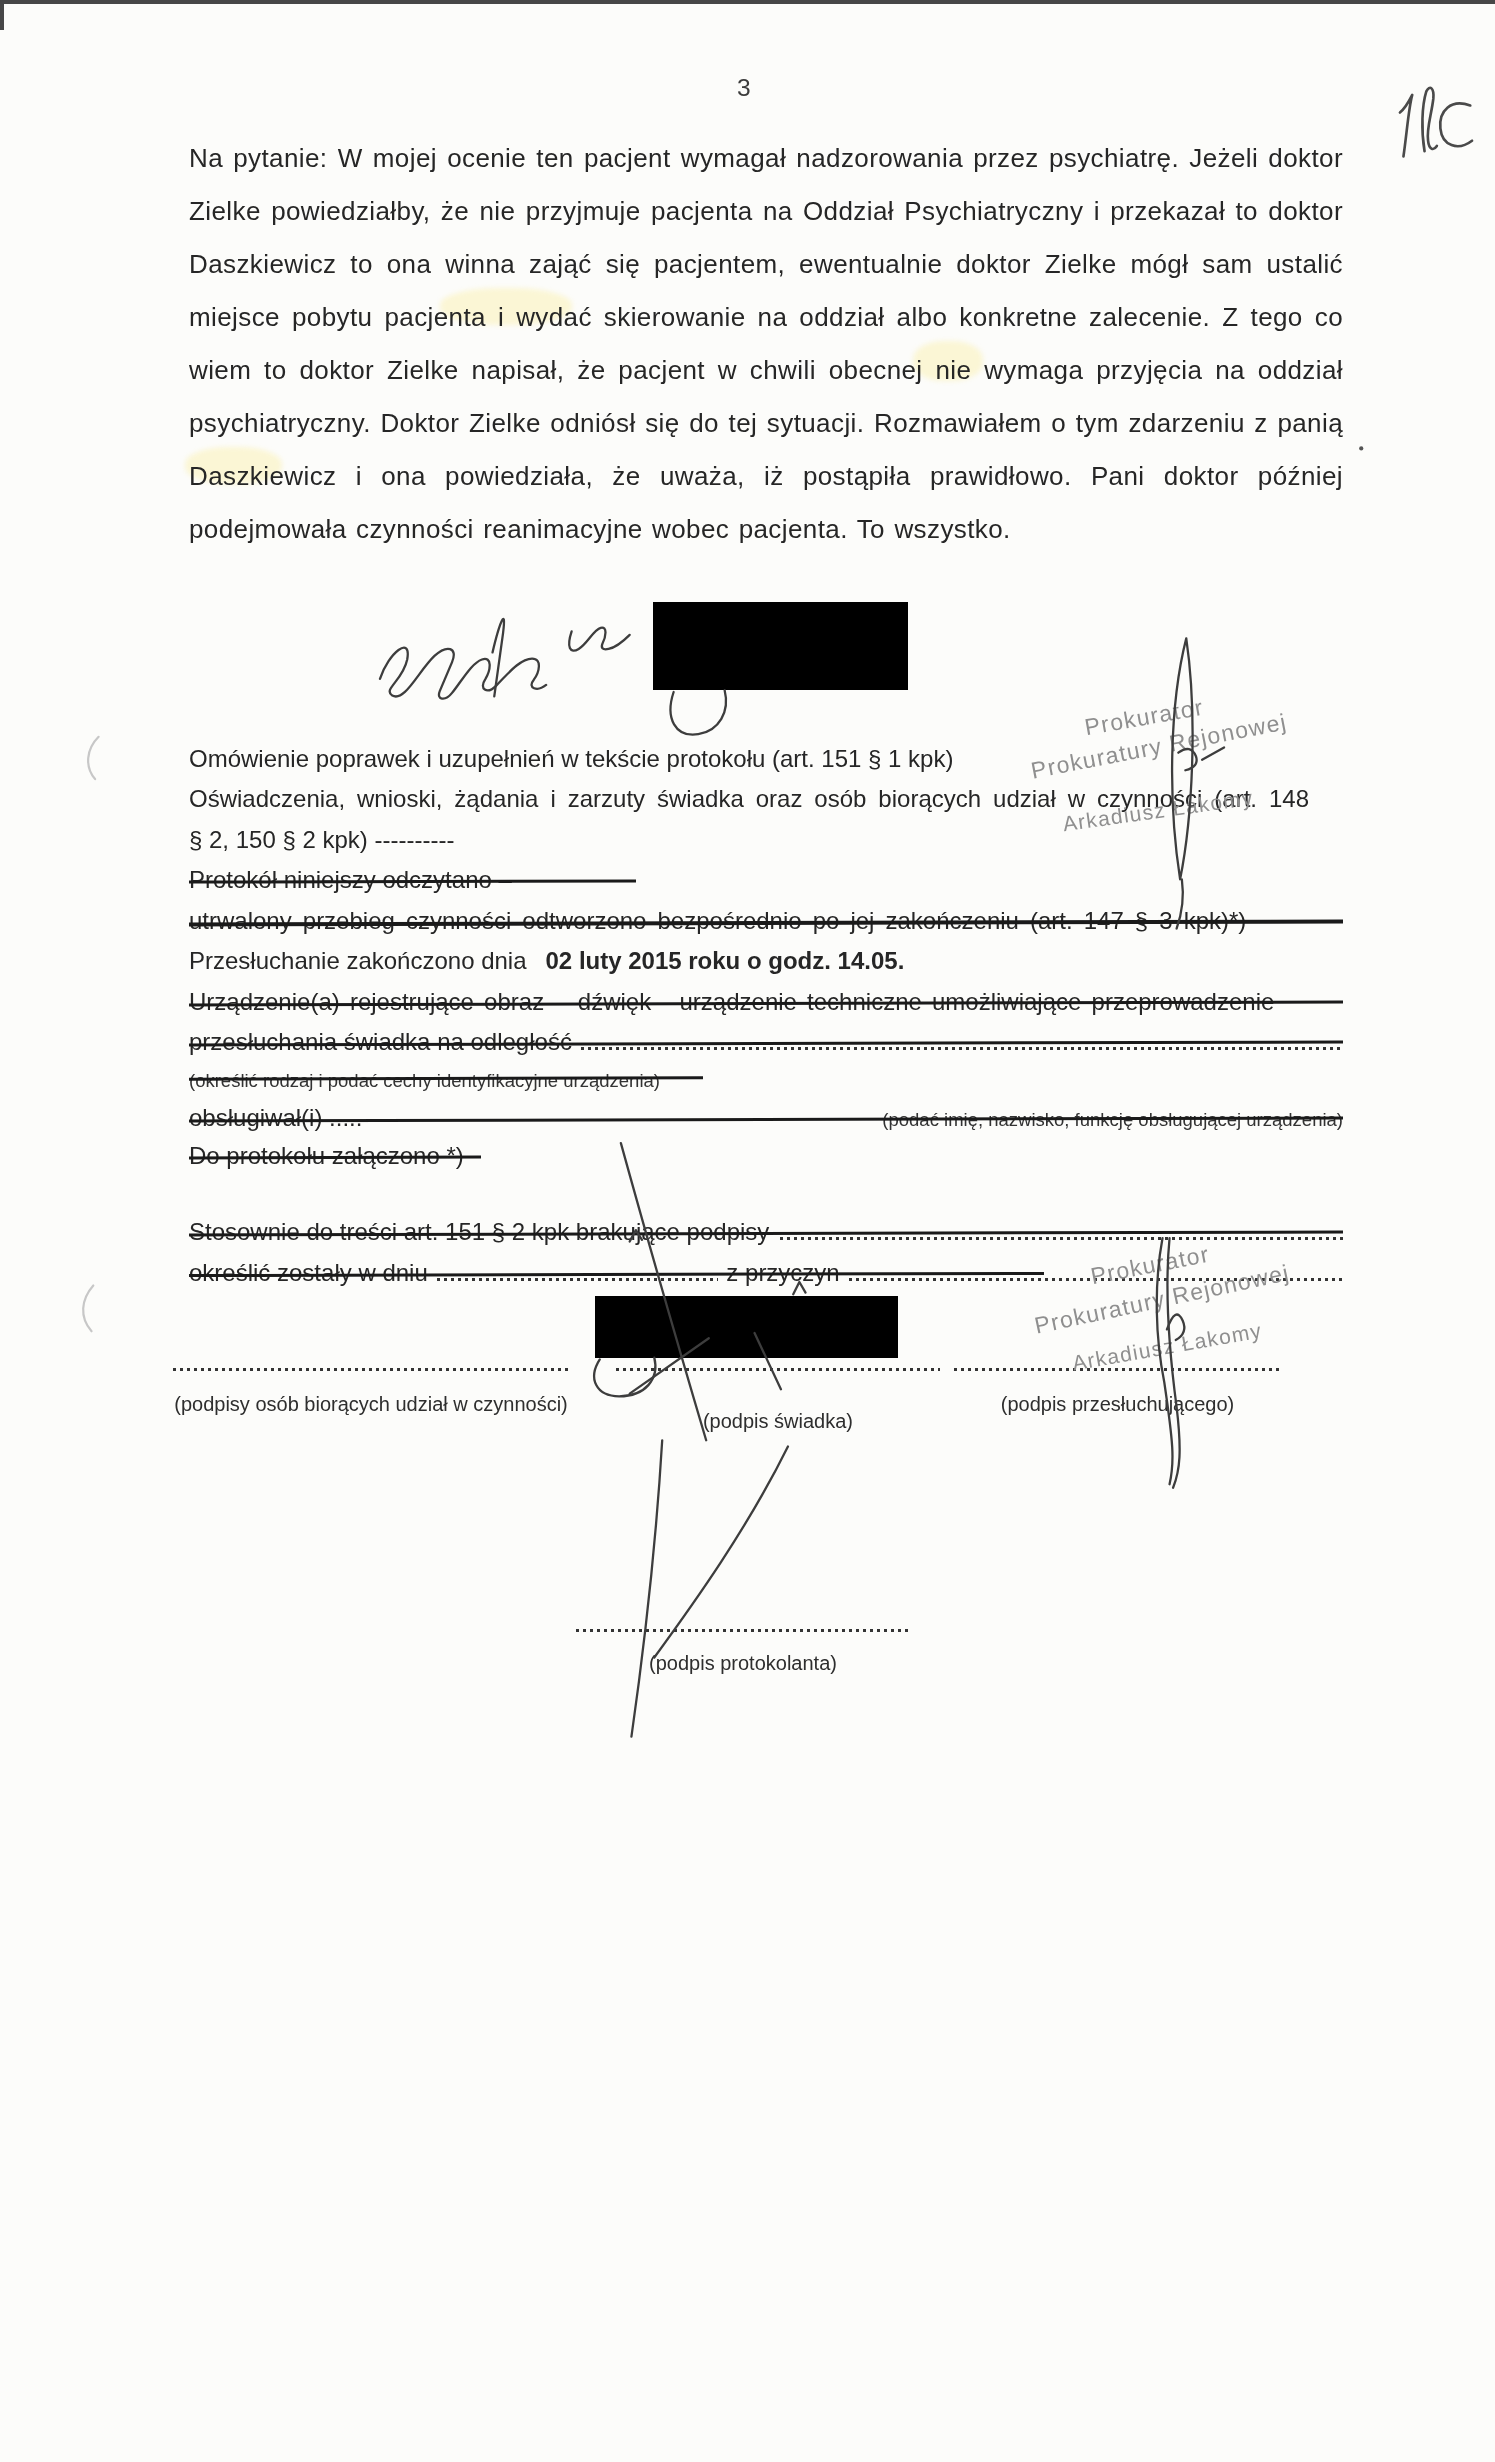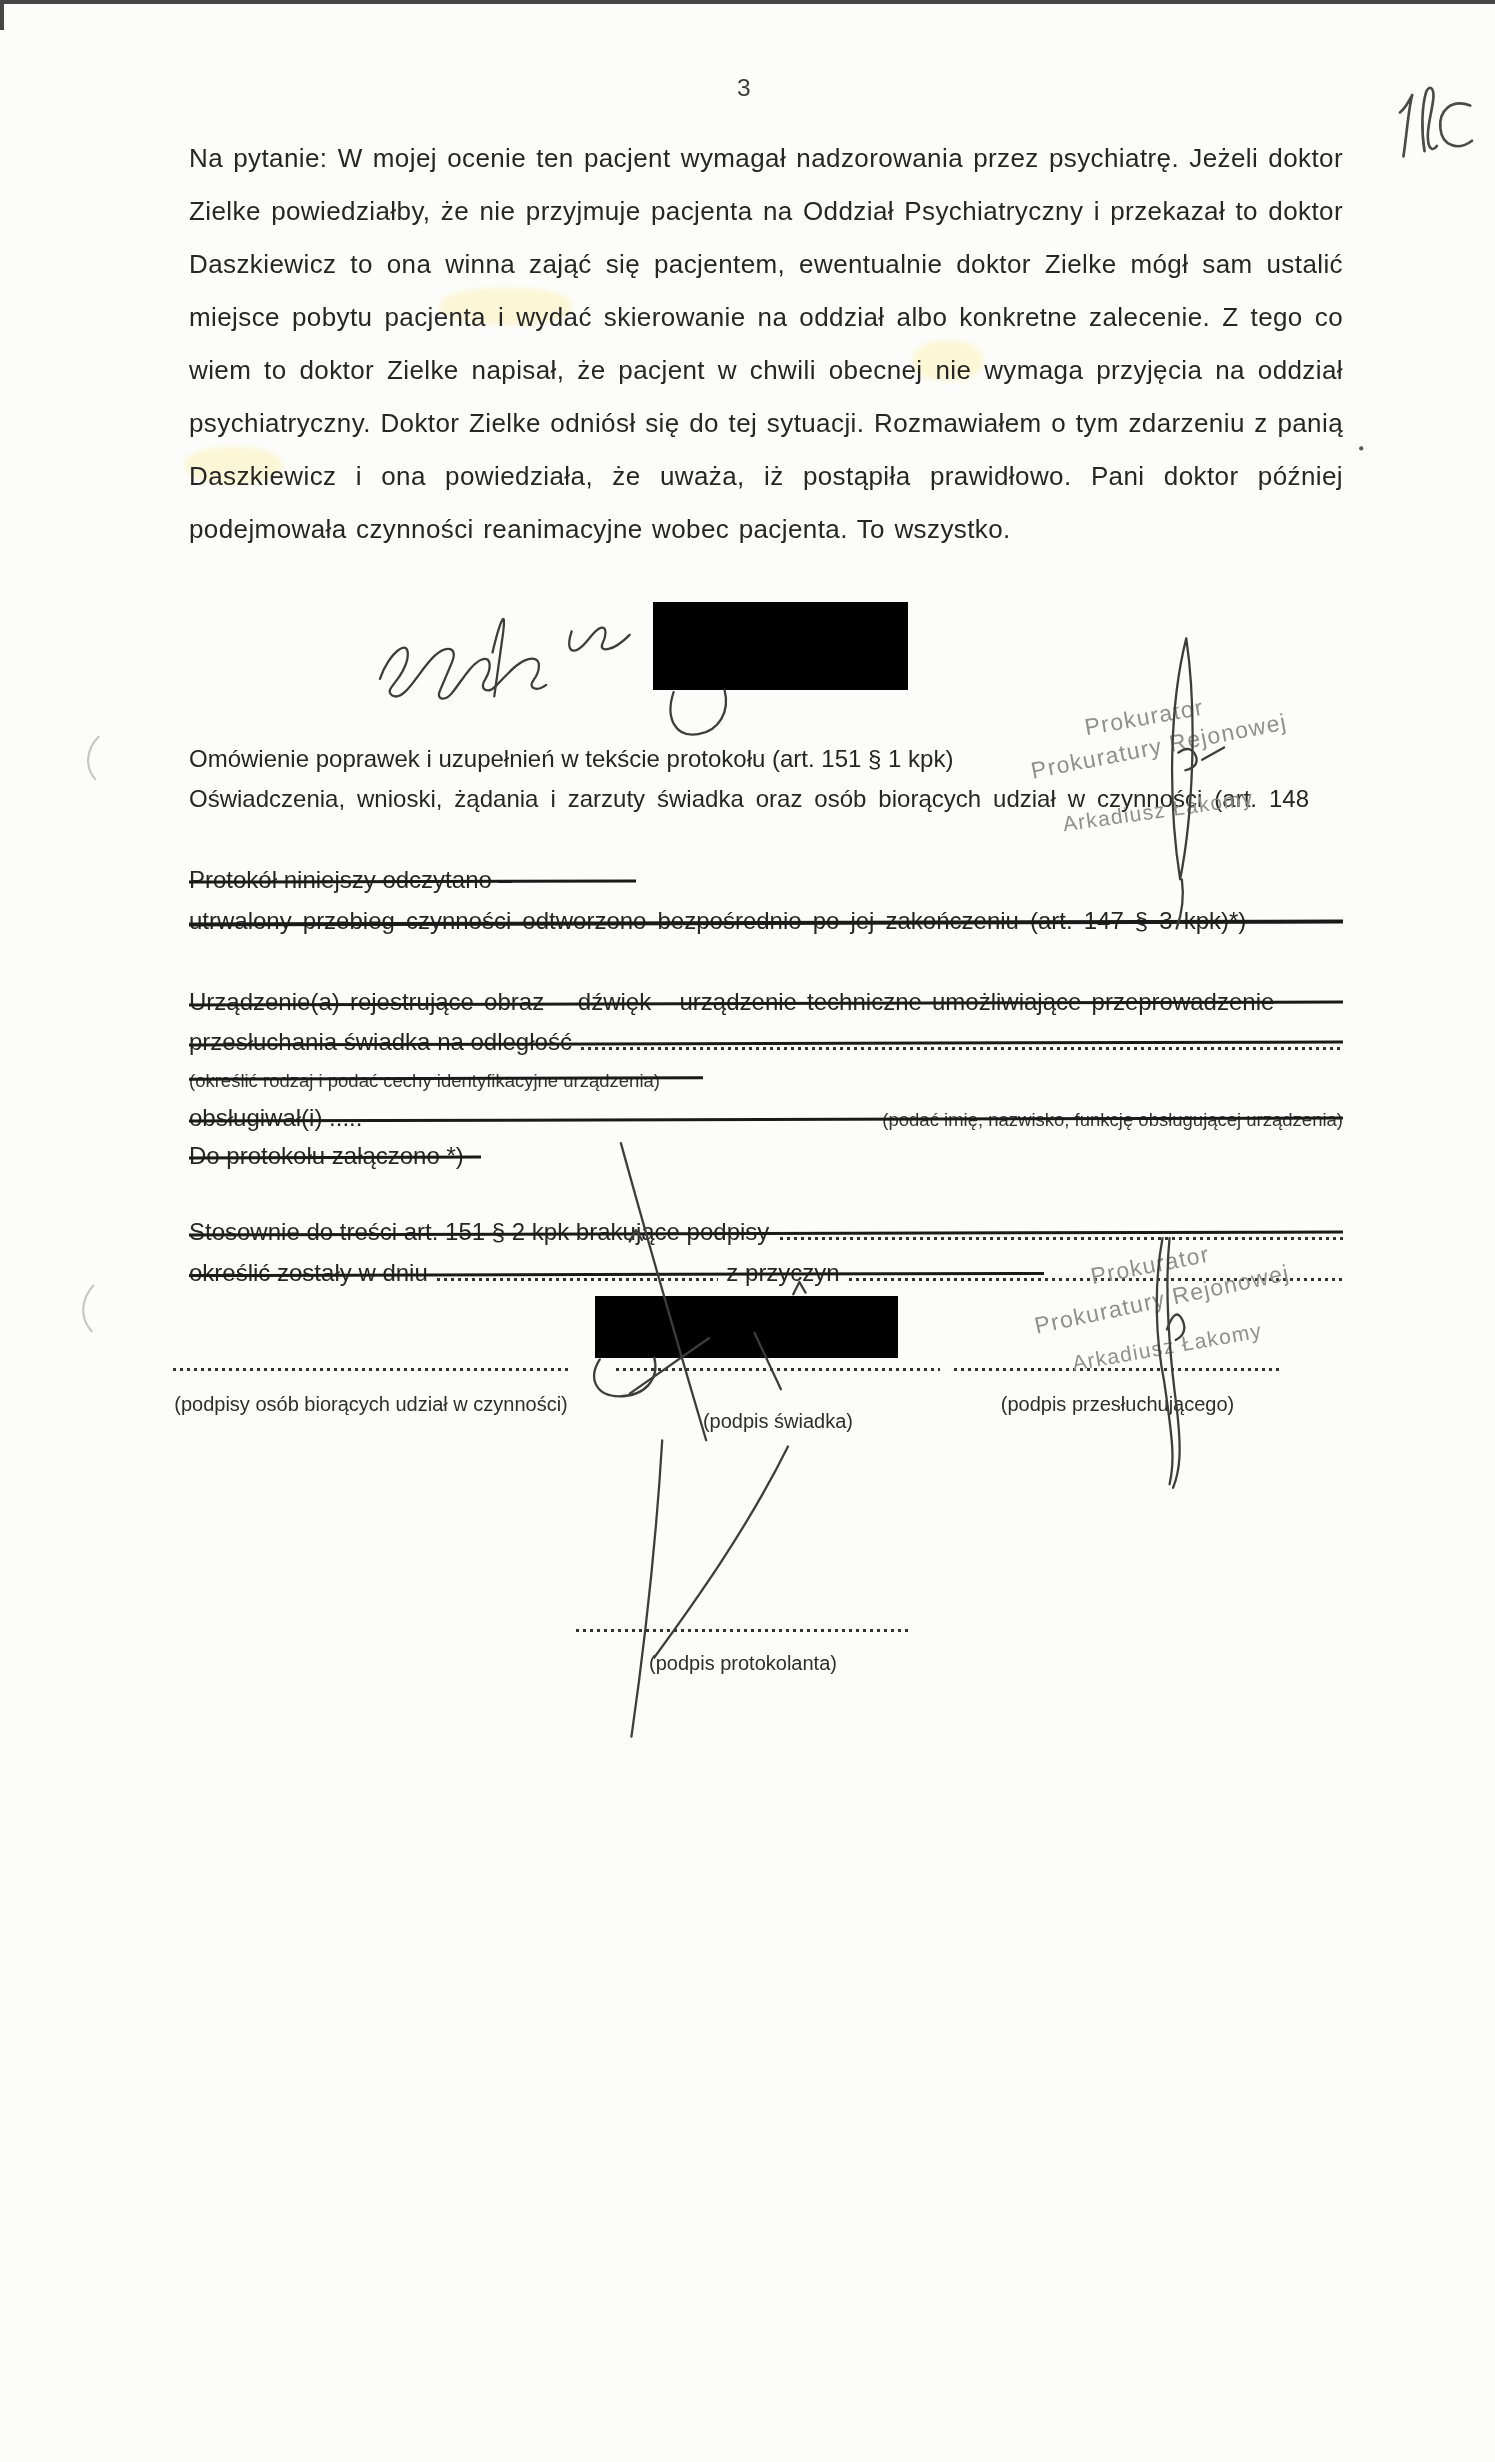--- a/index.html
+++ b/index.html
@@ -54,31 +54,38 @@
   <div class="redaction" style="left:595px;top:1296px;width:303px;height:62px;"></div>
 
   <div class="row" style="top:744px;">
     <span>Omówienie poprawek i uzupełnień w tekście protokołu (art. 151 § 1 kpk)</span>
   </div>
 
   <div class="row" style="top:784px;word-spacing:5.3px;">
     <span>Oświadczenia, wnioski, żądania i zarzuty świadka oraz osób biorących udział w czynności (art. 148</span>
   </div>
 
+  <div class="row" style="top:825px;">
+    <span>§ 2, 150 § 2 kpk) ----------</span>
+  </div>
 
   <div class="row" style="top:865px;">
     <span>Protokół niniejszy odczytano –</span>
     <i class="strike" style="width:447px;"></i>
   </div>
 
   <div class="row" style="top:906px;word-spacing:4.4px;">
     <span>utrwalony przebieg czynności odtworzono bezpośrednio po jej zakończeniu (art. 147 § 3 kpk)*)</span>
     <i class="strike" style="width:1154px;height:3.5px;"></i>
   </div>
 
+  <div class="row" style="top:946px;">
+    <span>Przesłuchanie zakończono dnia</span>
+    <span class="bold" style="margin-left:12.3px;">02 luty 2015 roku o godz. 14.05.</span>
+  </div>
 
   <div class="row" style="top:987px;word-spacing:3.5px;">
     <span>Urządzenie(a) rejestrujące obraz – dźwięk - urządzenie techniczne umożliwiające przeprowadzenie</span>
     <i class="strike" style="width:1154px;"></i>
   </div>
 
   <div class="row flex" style="top:1027px;">
     <span>przesłuchania świadka na odległość</span>
     <span class="dots gap" style="margin-left:8.8px;"></span>
     <i class="strike" style="width:1154px;"></i>

